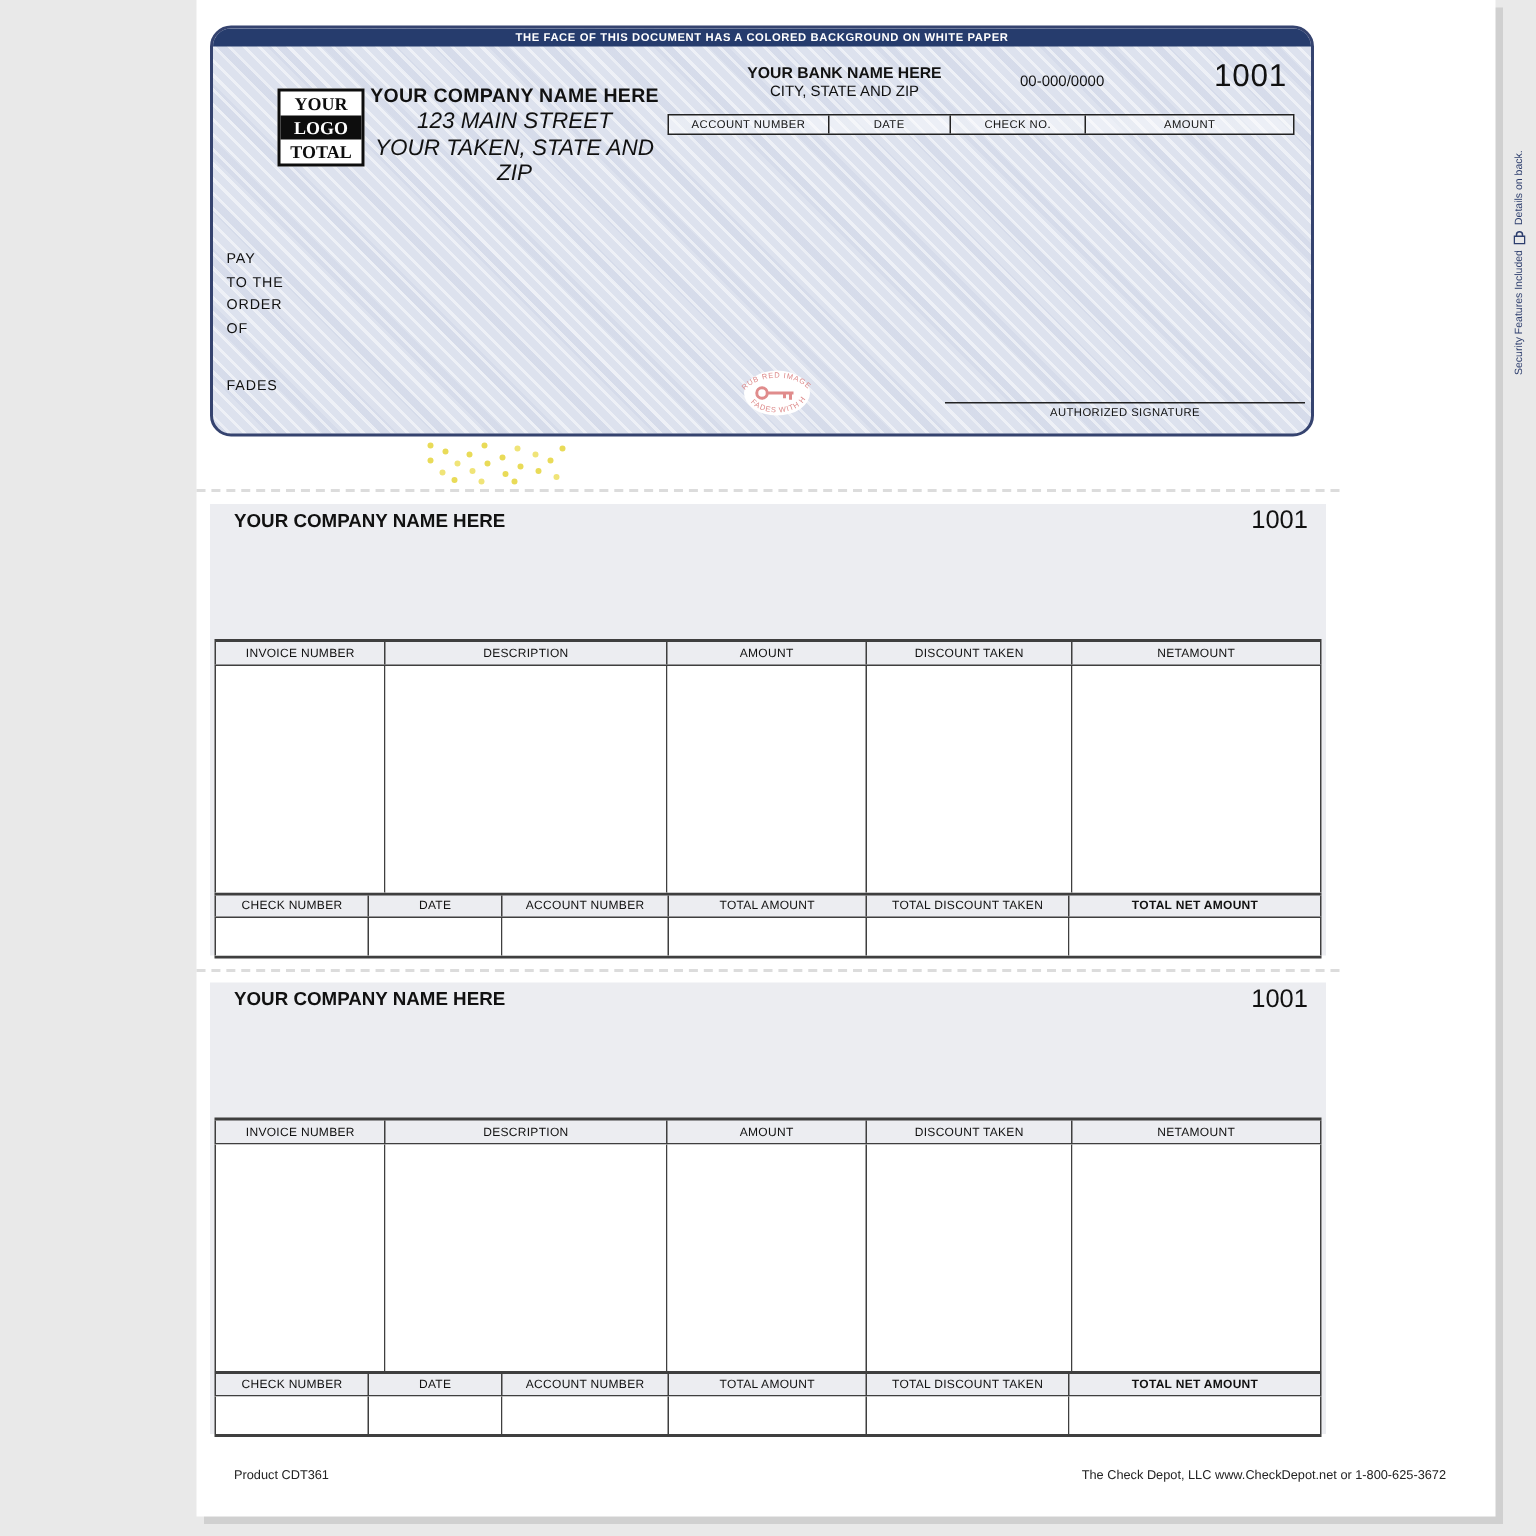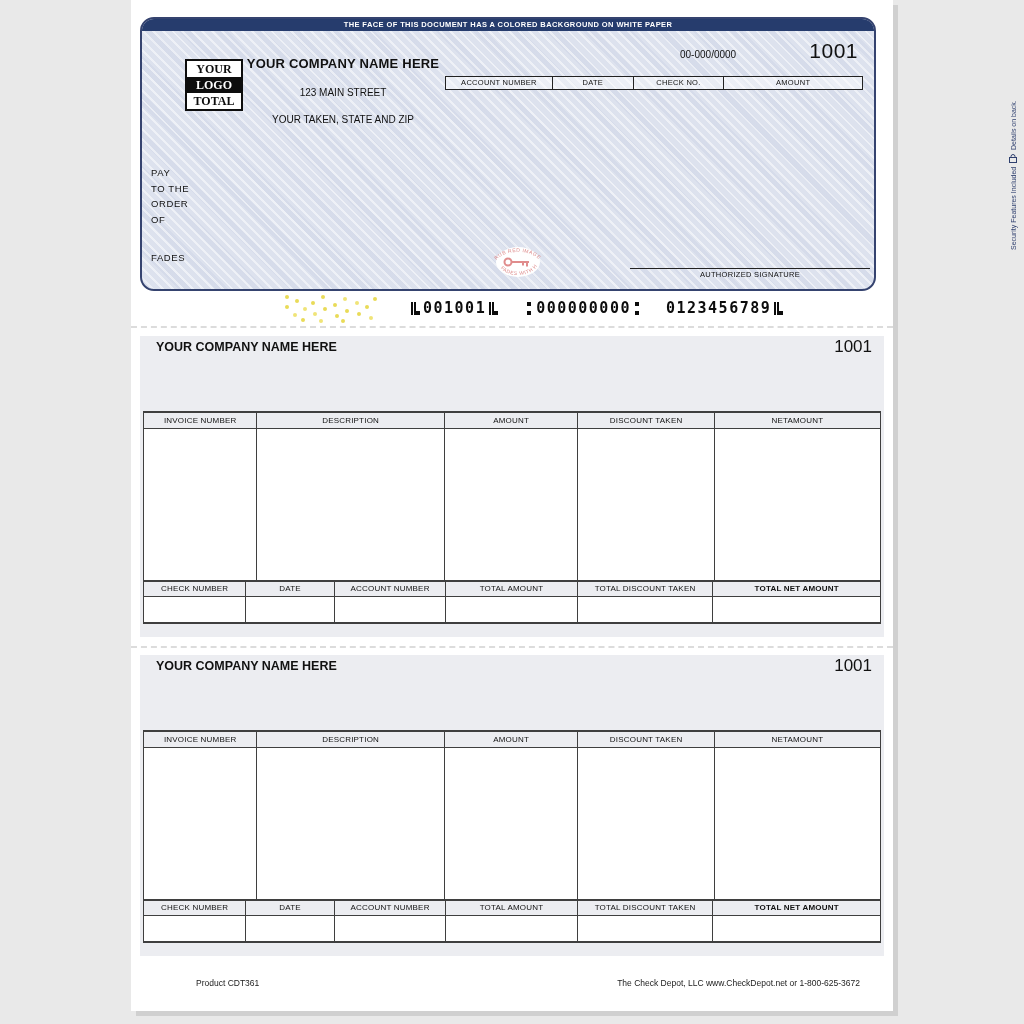--- a/index.html
+++ b/index.html
@@ -1,37 +1,37 @@
 <!DOCTYPE html>
 <html><head>
 <meta charset="utf-8">
 <style>
   * { margin:0; padding:0; box-sizing:border-box; }
   html,body { width:1024px; height:1024px; }
   body { background:#e9e9e9; font-family:"Liberation Sans", sans-serif; color:#1a1a1a; position:relative; overflow:hidden; }
 
-  .paper { position:absolute; left:131px; top:0; width:762px; height:1011px; background:#ffffff;
+  .paper { position:absolute; left:131px; top:0; width:866px; height:1011px; background:#ffffff;
            box-shadow:5px 5px 0 #d0d0d0;padding-left:32px; }
 
   
   .check { position:absolute; left:9px; top:17px; width:736px; height:274px;
            border:2px solid #35436f; border-radius:14px; overflow:hidden;
            background-color:#dde2ee;
            background-image:repeating-linear-gradient(45deg, rgba(255,255,255,0.5) 0px, rgba(255,255,255,0.5) 2px, transparent 2px, transparent 7px),
                             repeating-linear-gradient(45deg, rgba(183,192,218,0.18) 0px, rgba(183,192,218,0.18) 9px, transparent 9px, transparent 26px); }
   .banner { position:absolute; left:0; top:0; width:100%; height:12px; background:#263c6d;
             color:#fff; font-size:7.5px; font-weight:bold; letter-spacing:0.4px;
             text-align:center; line-height:12px; }
   .logo-box { position:absolute; left:43px; top:40px; width:58px; height:52px; border:2px solid #0d0d0d;
               background:#fff; text-align:center; font-weight:bold; font-size:12px; color:#0d0d0d; }
   .logo-box .row { display:block; line-height:16px; height:16px;font-family:Liberation Serif, serif; }
   .logo-box .row.inv { background:#0d0d0d; color:#fff; }
   .company-block { position:absolute; left:103px; top:37px; width:196px; text-align:center; color:#111; }
   .company-name { font-size:13px; font-weight:bold; letter-spacing:0.2px; }
-  .company-line { font-size:10px; margin-top:16px; }
+  .company-line { font-size:15px; margin-top:1px;font-style:italic; }
   .bank-block { position:absolute; left:328px; top:24px; width:186px; text-align:center; color:#111; }
   .bank-name { font-size:10.5px; font-weight:bold; }
   .bank-line { font-size:10px; margin-top:1px; }
   .fraction { position:absolute; left:538px; top:30px; width:70px; text-align:left; font-size:10px; color:#111; }
   .check-no-big { position:absolute; right:16px; top:20px; font-size:21px; color:#111; letter-spacing:0.5px; }
 
   .field-table { position:absolute; left:303px; top:57px; width:418px; height:14px; display:flex;
                  border:1px solid #222; background:rgba(255,255,255,0.45); }
   .field-cell { border-right:1px solid #222; font-size:7.5px; text-align:center; line-height:12px;
                 color:#111; letter-spacing:0.3px; }
@@ -76,35 +76,35 @@
 
   
   .stub { position:absolute; left:9px; width:744px; height:301px; background:#ecedf1; }
   .stub-company { position:absolute; left:16px; top:4px; font-size:12.5px; font-weight:bold; color:#111; }
   .stub-check-no { position:absolute; right:12px; top:1px; font-size:17px; color:#111; }
 
   .stub-table { position:absolute; left:3px; top:75px; width:738px; }
   .trow { display:flex; width:100%; }
   .trow .cell { border-right:1px solid #3f3f3f; overflow:hidden; }
   .trow .cell:first-child { border-left:1px solid #3f3f3f; }
-  .head-row { border-top:2px solid #3f3f3f; border-bottom:1.5px solid #3f3f3f; background:#ecedf1; }
+  .head-row { border-top:2px solid #3f3f3f; border-bottom:1.5px solid #3f3f3f; background:#ecedf1;margin-top:15px; }
   .head-row .cell { font-size:8px; text-align:center; line-height:15px; height:15px; color:#111; letter-spacing:0.2px; }
   .body-row .cell { height:151px; background:#fff; }
   .sum-head { border-top:2px solid #3f3f3f; border-bottom:1px solid #3f3f3f; background:#ecedf1; }
   .sum-head .cell { font-size:8px; text-align:center; line-height:14px; height:14px; color:#111; letter-spacing:0.2px; }
   .sum-data { border-bottom:2px solid #3f3f3f; }
   .sum-data .cell { height:25px; background:#fff; }
 
   
   .dc0{width:15.5%;} .dc1{width:25.4%;} .dc2{width:18.1%;} .dc3{width:18.5%;} .dc4{width:22.5%;}
   
   .sc0{width:14.0%;} .sc1{width:12.0%;} .sc2{width:15.1%;} .sc3{width:17.8%;} .sc4{width:18.4%;} .sc5{width:22.7%;font-weight:bold;}
 
   
-  .footer-left { position:absolute; left:25px; top:978px; font-size:8.5px; color:#222;margin-left:40px; }
+  .footer-left { position:absolute; left:25px; top:978px; font-size:8.5px; color:#222; }
   .footer-right { position:absolute; right:33px; top:978px; font-size:8.5px; color:#222; }
 </style>
 </head>
 <body>
 
 <div class="paper">
 
   <div class="check">
     <div class="banner">THE FACE OF THIS DOCUMENT HAS A COLORED BACKGROUND ON WHITE PAPER</div>
 
@@ -113,20 +113,24 @@
       <span class="row inv">LOGO</span>
       <span class="row">TOTAL</span>
     </div>
 
     <div class="company-block">
       <div class="company-name">YOUR COMPANY NAME HERE</div>
       <div class="company-line">123 MAIN STREET</div>
       <div class="company-line">YOUR TAKEN, STATE AND ZIP</div>
     </div>
 
+    <div class="bank-block">
+      <div class="bank-name">YOUR BANK NAME HERE</div>
+      <div class="bank-line">CITY, STATE AND ZIP</div>
+    </div>
 
     <div class="fraction">00-000/0000</div>
     <div class="check-no-big">1001</div>
 
     <div class="field-table">
       <div class="field-cell" style="width:25.7%">ACCOUNT NUMBER</div>
       <div class="field-cell" style="width:19.4%">DATE</div>
       <div class="field-cell" style="width:21.8%">CHECK NO.</div>
       <div class="field-cell" style="width:33.1%">AMOUNT</div>
     </div>
@@ -170,38 +174,20 @@
     <span class="seg">Security Features Included</span>
     <svg width="8" height="9" viewBox="0 0 8 9">
       <rect x="0.5" y="3.5" width="7" height="5" fill="none" stroke="#2e3f6e" stroke-width="1"></rect>
       <path d="M 2,4 V 2.5 A 2,2 0 0 1 6,2.5 V 4" fill="none" stroke="#2e3f6e" stroke-width="1"></path>
     </svg>
     <span class="seg">Details on back.</span>
   </div>
 
   <span class="security-dots"></span>
 
-  <div class="micr">
-    <span class="grp">
-      <span class="micr-onus"></span>
-        <span>001001</span>
-        <span class="micr-onus"></span>
-    </span>
-    <span class="gap"></span>
-    <span class="grp">
-      <span class="micr-transit"></span>
-        <span>000000000</span>
-        <span class="micr-transit"></span>
-    </span>
-    <span class="gap"></span>
-    <span class="grp">
-      <span>0123456789</span>
-        <span class="micr-onus"></span>
-    </span>
-  </div>
 
   <div class="perf" style="top:326px"></div>
 
   <div class="stub" style="top:336px">
     <div class="stub-company">YOUR COMPANY NAME HERE</div>
     <div class="stub-check-no">1001</div>
     <div class="stub-table">
       <div class="trow head-row">
         <div class="cell dc0">INVOICE NUMBER</div>
         <div class="cell dc1">DESCRIPTION</div>

